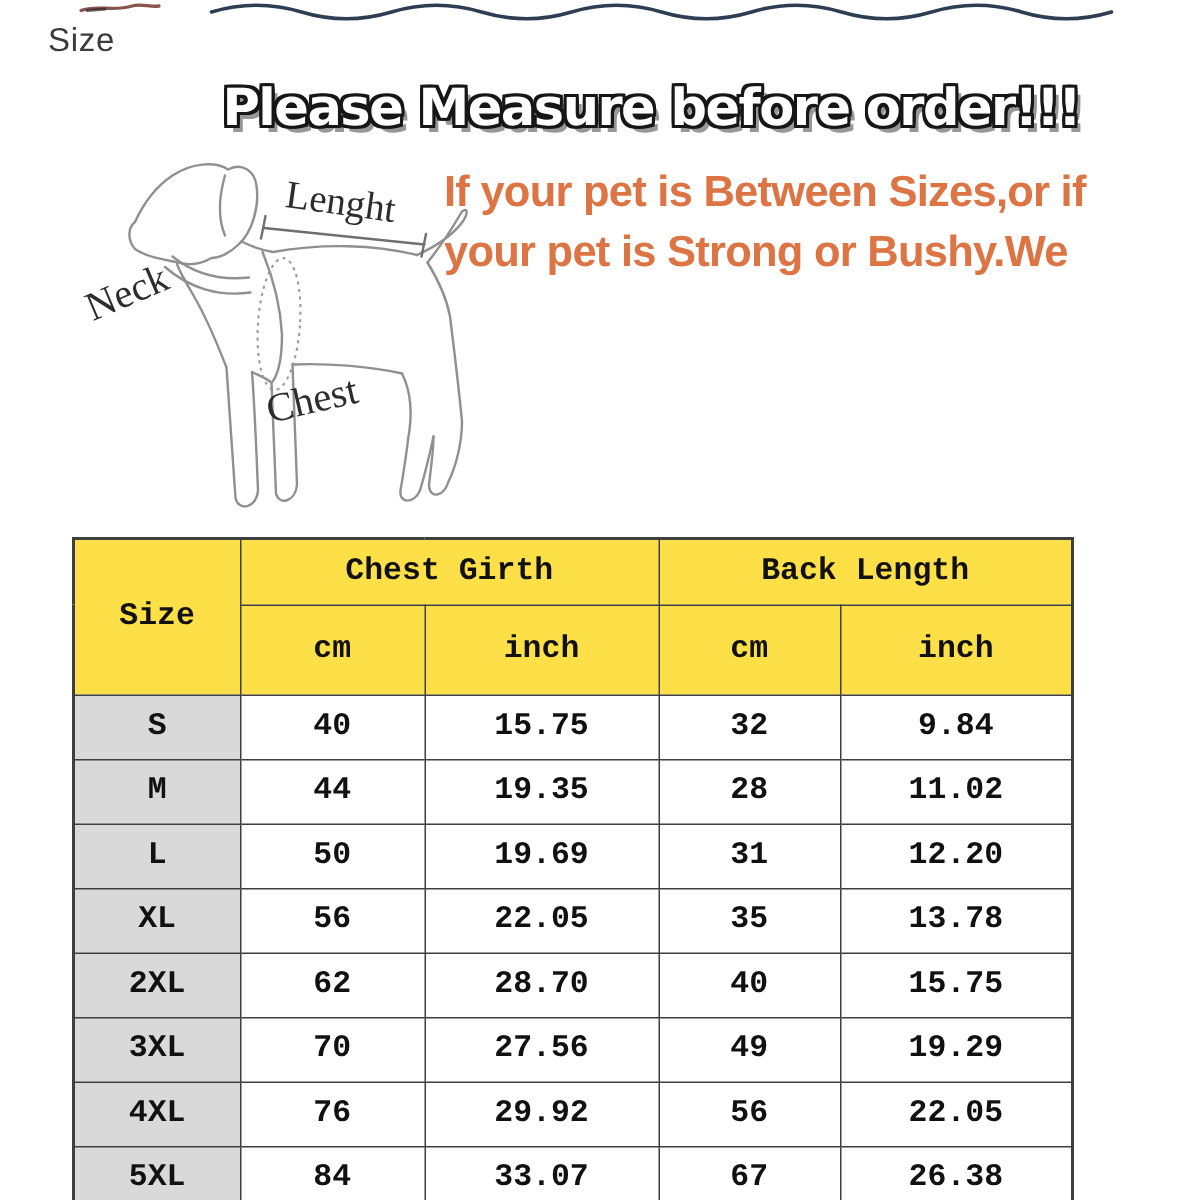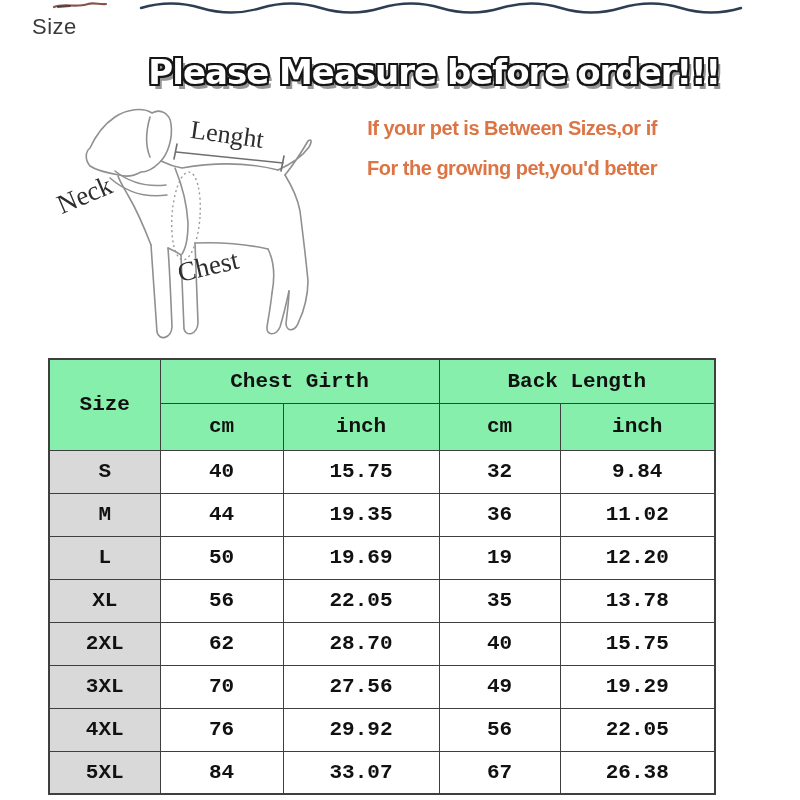--- a/index.html
+++ b/index.html
@@ -19,44 +19,44 @@
     font-size:34px;letter-spacing:-1px;color:#ffffff;white-space:nowrap;
     text-shadow:
       -2px -2px 0 #161616, 2px -2px 0 #161616,
       -2px  2px 0 #161616, 2px  2px 0 #161616,
       -2px  0   0 #161616, 2px  0   0 #161616,
        0   -2px 0 #161616, 0    2px 0 #161616,
        4px  5px 0 #979797;
   }
   
   .notice{
-    left:312px;top:108px;width:400px;text-align:center;
-    font-weight:bold;font-size:20px;line-height:40px;letter-spacing:-0.5px;
+    left:296px;top:108px;width:400px;text-align:center;
+    font-weight:bold;font-size:29px;line-height:40px;letter-spacing:-0.5px;
     color:#DC7444;
   }
   .notice div{white-space:nowrap;}
   
   .dog-wrap{left:40px;top:105px;width:290px;height:245px;}
   .dog-wrap svg{display:block;}
   
   table.size-chart{
     left:48px;top:358px;width:666px;position:absolute;
     border-collapse:collapse;table-layout:fixed;
     font-family:"Liberation Mono",monospace;font-weight:bold;
     font-size:21px;color:#111111;
     border:2px solid #3f3f3f;
   }
   table.size-chart td,table.size-chart th{
     border:1px solid #3f3f3f;text-align:center;vertical-align:middle;
     padding:0;font-weight:bold;
   }
-  table.size-chart .hdr{background:#86efac;}
+  table.size-chart .hdr{background:#fde047;}
   table.size-chart .size-col{background:#D9D9D9;}
   tr.group-row{height:44px;}
-  tr.unit-row{height:47px;}
+  tr.unit-row{height:60px;}
   table.size-chart tbody tr{height:43px;}
 </style>
 </head>
 <body>
 
 <div class="page">
 
   <svg class="abs" style="left:50px;top:0;" width="60" height="12" viewBox="0 0 60 12">
     <path d="M4,7 C14,3 26,8 38,4 C44,2 50,5 56,4" fill="none" stroke="#7A4038" stroke-width="2.2" stroke-linecap="round" opacity="0.9"></path>
     <path d="M8,7 L20,6" fill="none" stroke="#3d2f2e" stroke-width="2" stroke-linecap="round" opacity="0.8"></path>
@@ -113,21 +113,21 @@
       </g>
 
       <text x="48" y="98" transform="rotate(-23 48 98)" text-anchor="middle" font-family="Liberation Serif, serif" font-size="27" fill="#2d2d2d">Neck</text>
       <text x="186" y="38" transform="rotate(8 186 38)" text-anchor="middle" font-family="Liberation Serif, serif" font-size="26" fill="#2d2d2d">Lenght</text>
       <text x="170" y="170" transform="rotate(-13 170 170)" text-anchor="middle" font-family="Liberation Serif, serif" font-size="27" fill="#2d2d2d">Chest</text>
     </svg>
   </div>
 
   <div class="abs notice">
     <div>If your pet is Between Sizes,or if</div>
-    <div>For the growing pet,you'd better</div>
+    <div>your pet is Strong or Bushy.We</div>
   </div>
 
   <table class="size-chart">
     <colgroup>
       <col style="width:111px">
         <col style="width:123px">
         <col style="width:156px">
       <col style="width:121px">
         <col style="width:155px">
     </colgroup>
@@ -149,28 +149,28 @@
           <td class="size-col">S</td>
           <td>40</td>
           <td>15.75</td>
           <td>32</td>
           <td>9.84</td>
         </tr>
         <tr>
           <td class="size-col">M</td>
           <td>44</td>
           <td>19.35</td>
-          <td>36</td>
+          <td>28</td>
           <td>11.02</td>
         </tr>
         <tr>
           <td class="size-col">L</td>
           <td>50</td>
           <td>19.69</td>
-          <td>19</td>
+          <td>31</td>
           <td>12.20</td>
         </tr>
         <tr>
           <td class="size-col">XL</td>
           <td>56</td>
           <td>22.05</td>
           <td>35</td>
           <td>13.78</td>
         </tr>
         <tr>

